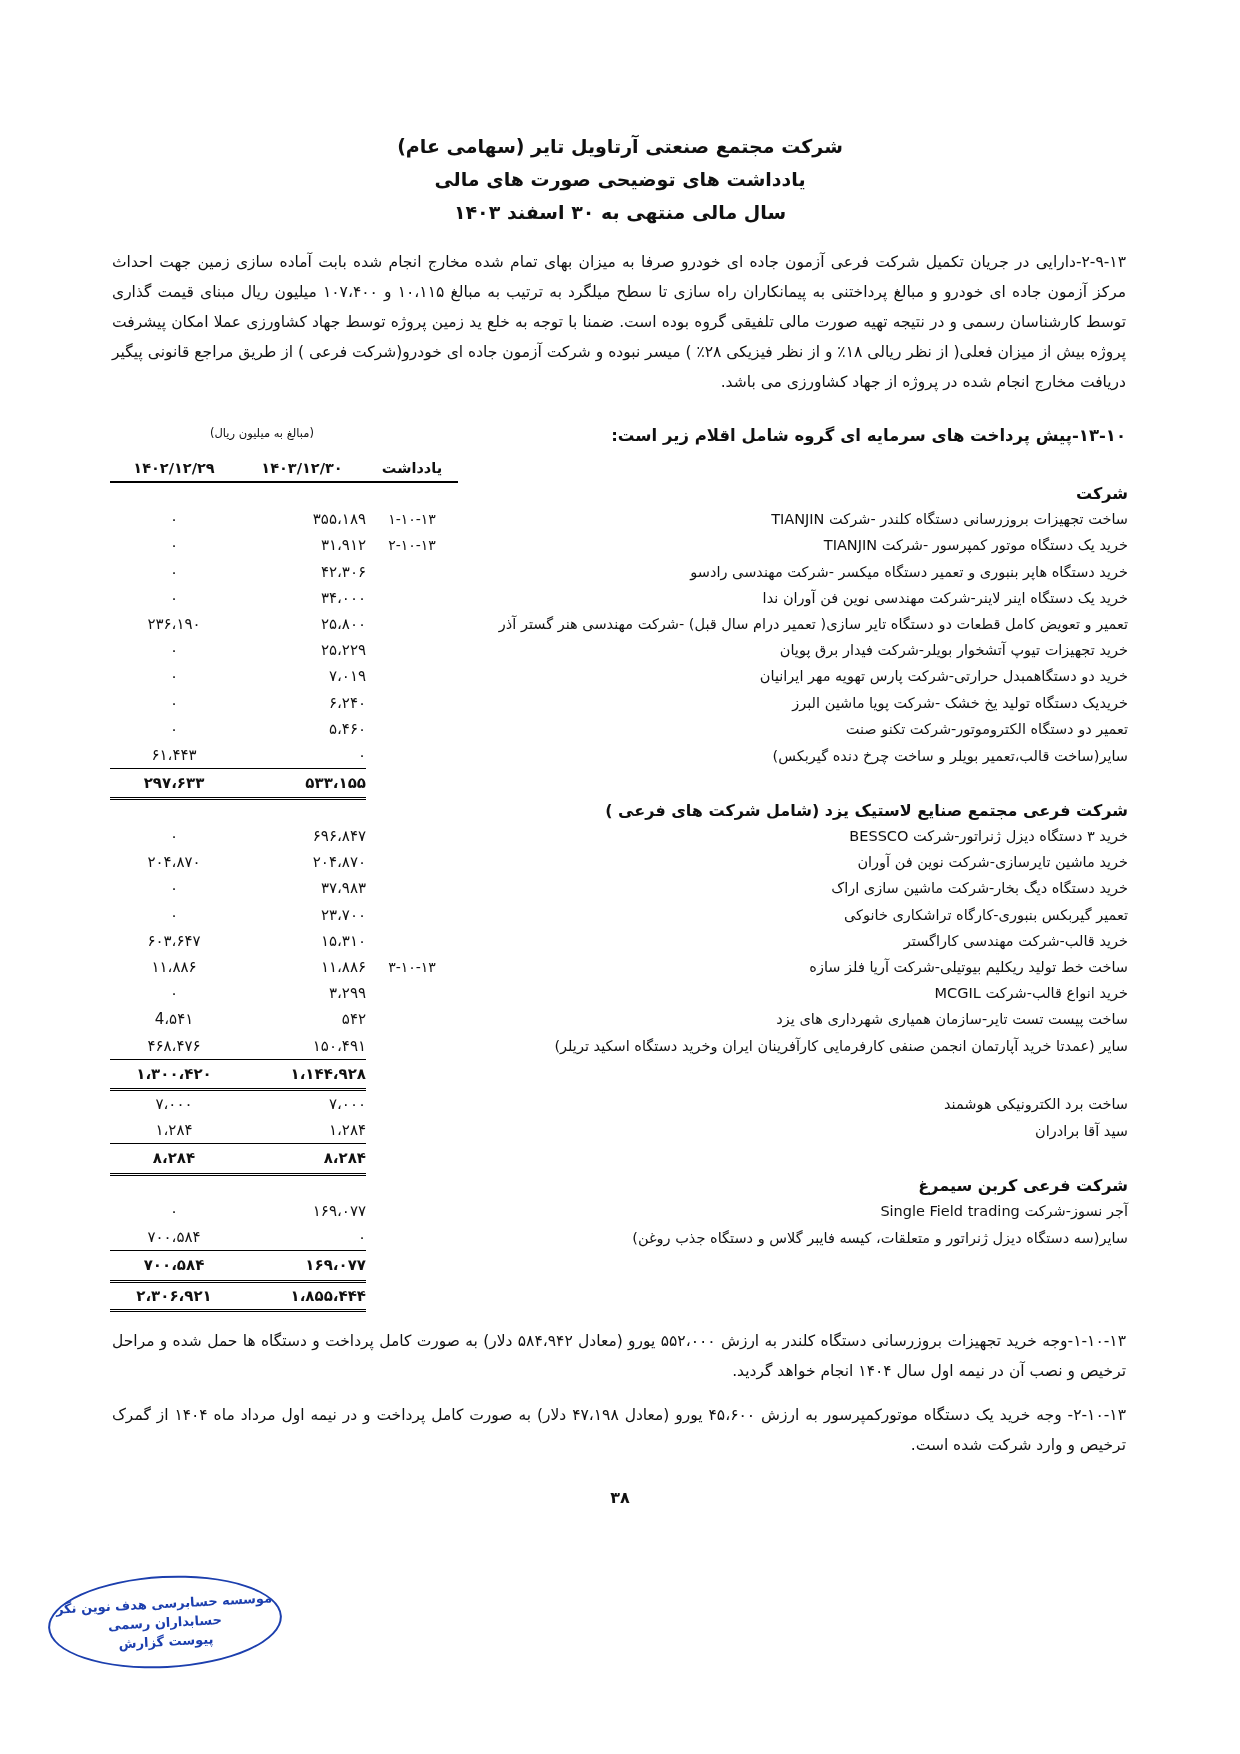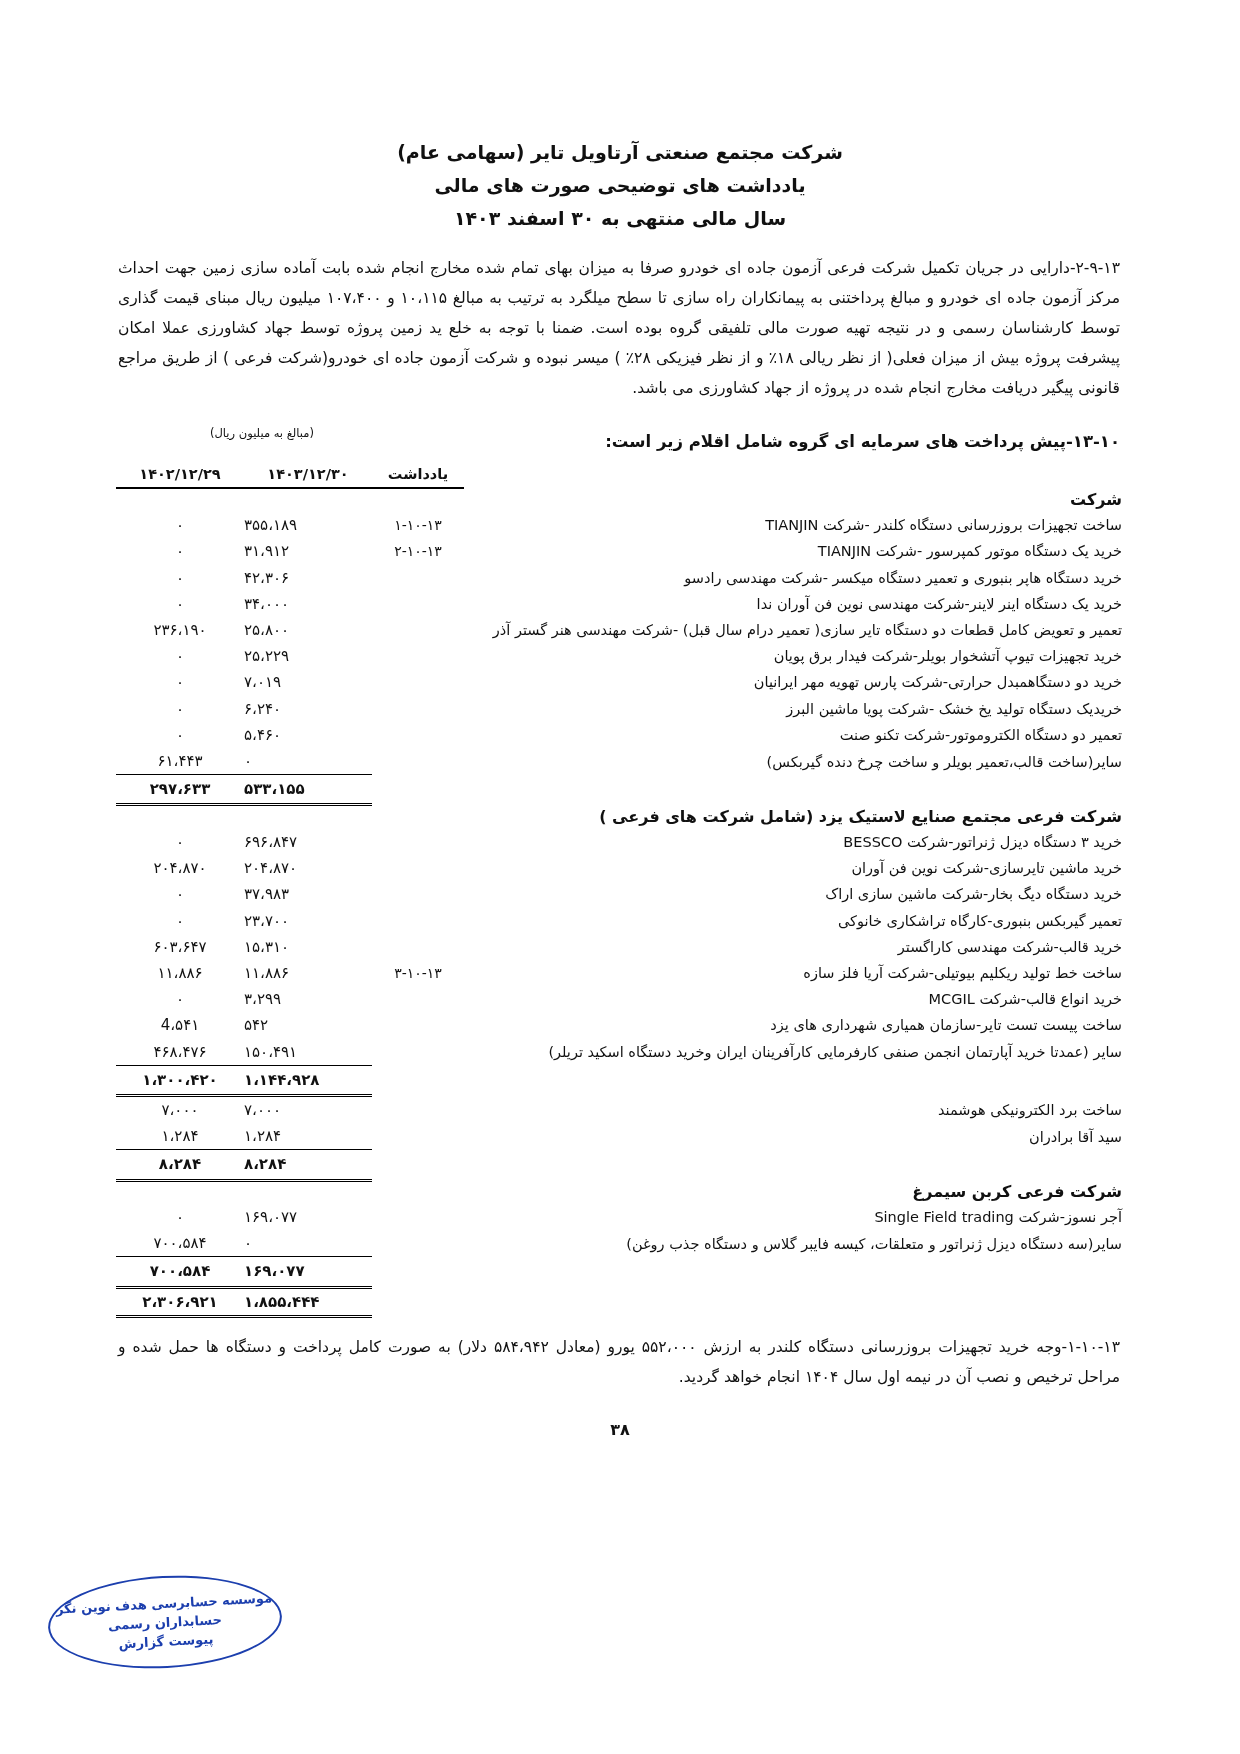--- a/index.html
+++ b/index.html
@@ -12,21 +12,21 @@
     width: 1240px;
     height: 1754px;
     position: relative;
     font-family: "DejaVu Sans", sans-serif;
     color: #111111;
     overflow: hidden;
   }
   .page {
     position: absolute;
     inset: 0;
-    padding: 8px;
+    padding: 2px;
   }
 
   
   .doc-header {
     text-align: center;
     margin-top: 128px;
   }
   .doc-header div {
     font-size: 19px;
     font-weight: bold;
@@ -83,21 +83,21 @@
   }
   .c-note {
     width: 92px;
     text-align: center;
     font-size: 14px;
     line-height: 26.2px;
     direction: ltr;
   }
   .c-cur {
     width: 128px;
-    text-align: left;
+    text-align: right;
     font-size: 15px;
     line-height: 26.2px;
   }
   .c-prev {
     width: 128px;
     text-align: center;
     font-size: 15px;
     line-height: 26.2px;
   }
 
@@ -385,20 +385,21 @@
         <tr class="grand">
           <td class="c-desc"></td>
           <td class="c-note"></td>
           <td class="c-cur">۱،۸۵۵،۴۴۴</td>
           <td class="c-prev">۲،۳۰۶،۹۲۱</td>
         </tr>
       </tbody>
   </table>
 
   <p class="footnote">۱-۱۰-۱۳-وجه خرید تجهیزات بروزرسانی دستگاه کلندر به ارزش ۵۵۲،۰۰۰ یورو (معادل ۵۸۴،۹۴۲ دلار) به صورت کامل پرداخت و دستگاه ها حمل شده و مراحل ترخیص  و نصب آن در نیمه اول سال ۱۴۰۴ انجام خواهد گردید.</p>
+  <p class="footnote">۲-۱۰-۱۳- وجه خرید یک دستگاه موتورکمپرسور  به ارزش ۴۵،۶۰۰ یورو (معادل ۴۷،۱۹۸ دلار) به صورت کامل پرداخت و در نیمه اول مرداد ماه ۱۴۰۴ از گمرک ترخیص و وارد شرکت شده است.</p>
 
   <div class="page-num">۳۸</div>
 
   <div class="stamp">
     <div class="oval">
       <span>موسسه حسابرسی هدف نوین نگر</span>
       <span>حسابداران رسمی</span>
       <span>پیوست گزارش</span>
     </div>
   </div>

